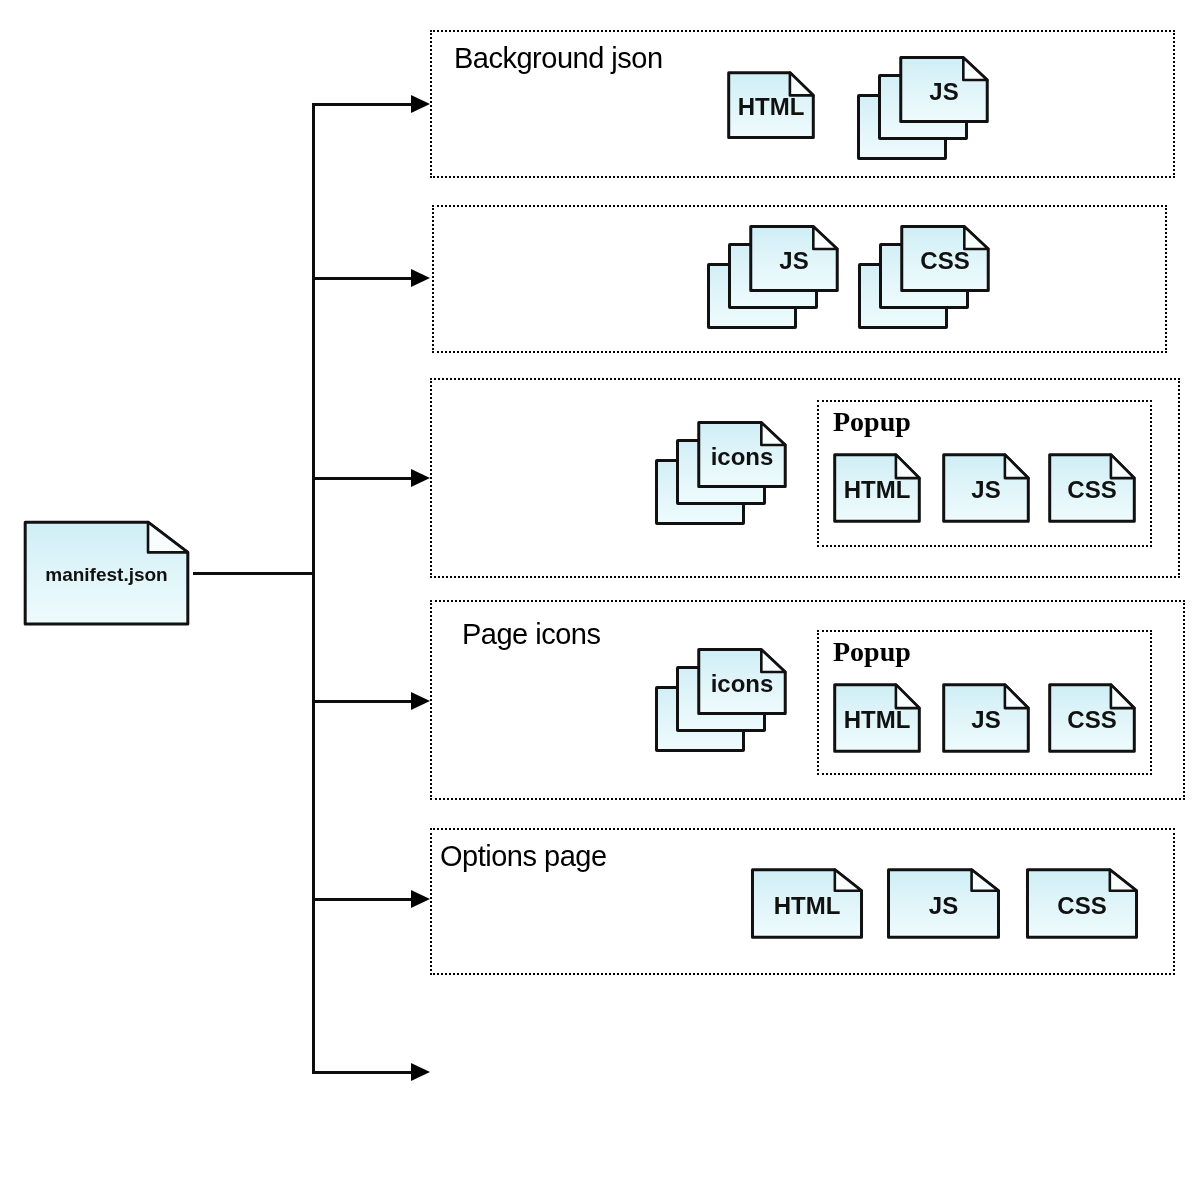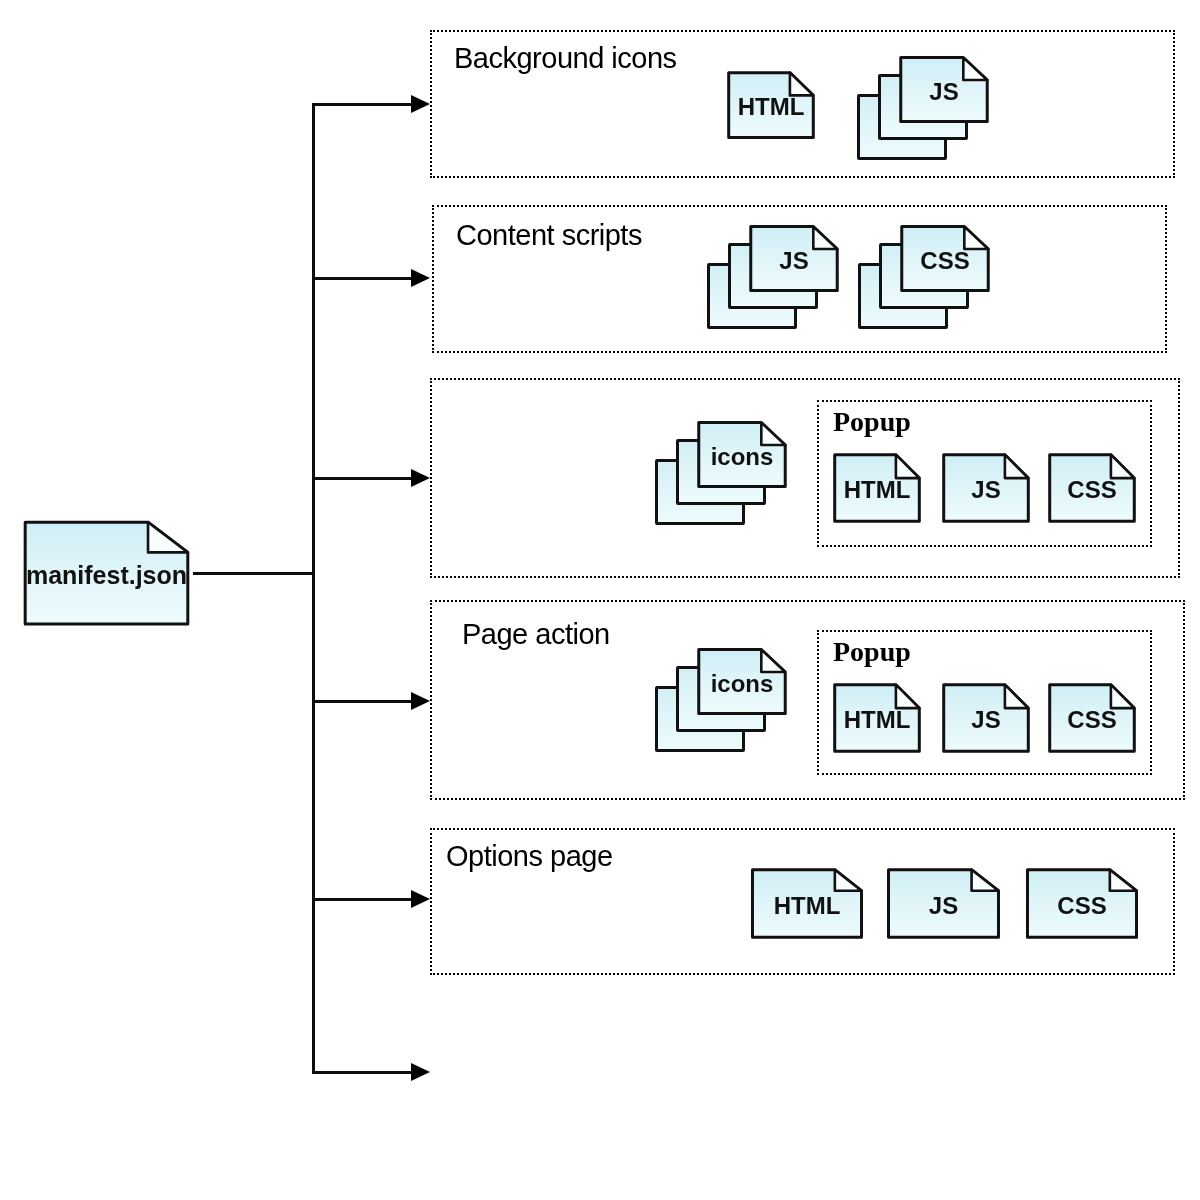--- a/index.html
+++ b/index.html
@@ -28,21 +28,21 @@
   }
   
   .doc{position:absolute;display:flex;align-items:center;justify-content:center;}
   .doc svg{position:absolute;inset:0;width:100%;height:100%;overflow:visible;}
   .doc-body{fill:url(#docGrad);stroke:#111;stroke-width:3;stroke-linejoin:round;vector-effect:non-scaling-stroke;}
   .doc-fold{fill:#f8fdfe;stroke:#111;stroke-width:2.6;stroke-linejoin:round;vector-effect:non-scaling-stroke;}
   .doc-label{
     position:relative;z-index:2;font-weight:bold;font-size:24px;color:#111;
     transform:translateY(2px);white-space:nowrap;
   }
-  .root-doc .doc-label{font-size:25px;}
+  .root-doc .doc-label{font-size:19px;}
   
   .stack{position:absolute;width:133px;height:109px;}
   .sheet{
     position:absolute;width:90px;height:66px;box-sizing:border-box;
     border:3px solid #111;border-radius:2px;
     background:linear-gradient(180deg,#d3eff6 0%,#e2f6fa 55%,#edfbfd 100%);
   }
   .s-back{left:0;top:39px;}
   .s-mid{left:21px;top:19px;}
   .stack-front{left:41px;top:0;width:92px;height:69px;}
@@ -92,21 +92,21 @@
   <div class="hline" style="left:312px;top:700px;width:100px"></div>
   <div class="arrowhead" style="left:411px;top:692px"></div>
 
   <div class="hline" style="left:312px;top:898px;width:100px"></div>
   <div class="arrowhead" style="left:411px;top:890px"></div>
 
   <div class="hline" style="left:312px;top:1071px;width:100px"></div>
   <div class="arrowhead" style="left:411px;top:1063px"></div>
 
   <div class="sec" style="left:430px;top:30px;width:745px;height:148px">
-    <span class="sec-label" style="left:22px;top:10px">Background icons</span>
+    <span class="sec-label" style="left:22px;top:10px">Background json</span>
     <div class="doc" style="left:294px;top:38px;width:90px;height:70px">
       <svg viewBox="0 0 100 80" preserveAspectRatio="none">
           <path class="doc-body" d="M3,3 L71,3 L97,29 L97,77 L3,77 Z"></path>
           <path class="doc-fold" d="M71,3 L71,29 L97,29 Z"></path>
         </svg>
       <span class="doc-label">HTML</span>
     </div>
     <div class="stack" style="left:425px;top:23px">
       <div class="sheet s-back"></div>
       <div class="sheet s-mid"></div>
@@ -114,21 +114,20 @@
         <svg viewBox="0 0 100 80" preserveAspectRatio="none">
             <path class="doc-body" d="M3,3 L71,3 L97,29 L97,77 L3,77 Z"></path>
             <path class="doc-fold" d="M71,3 L71,29 L97,29 Z"></path>
           </svg>
         <span class="doc-label">JS</span>
       </div>
     </div>
   </div>
 
   <div class="sec" style="left:432px;top:205px;width:735px;height:148px">
-    <span class="sec-label" style="left:22px;top:12px">Content scripts</span>
     <div class="stack" style="left:273px;top:17px">
       <div class="sheet s-back"></div>
       <div class="sheet s-mid"></div>
       <div class="doc stack-front">
         <svg viewBox="0 0 100 80" preserveAspectRatio="none">
             <path class="doc-body" d="M3,3 L71,3 L97,29 L97,77 L3,77 Z"></path>
             <path class="doc-fold" d="M71,3 L71,29 L97,29 Z"></path>
           </svg>
         <span class="doc-label">JS</span>
       </div>
@@ -178,21 +177,21 @@
         <svg viewBox="0 0 100 80" preserveAspectRatio="none">
             <path class="doc-body" d="M3,3 L71,3 L97,29 L97,77 L3,77 Z"></path>
             <path class="doc-fold" d="M71,3 L71,29 L97,29 Z"></path>
           </svg>
         <span class="doc-label">CSS</span>
       </div>
     </div>
   </div>
 
   <div class="sec" style="left:430px;top:600px;width:755px;height:200px">
-    <span class="sec-label" style="left:30px;top:16px">Page action</span>
+    <span class="sec-label" style="left:30px;top:16px">Page icons</span>
     <div class="stack" style="left:223px;top:45px">
       <div class="sheet s-back"></div>
       <div class="sheet s-mid"></div>
       <div class="doc stack-front">
         <svg viewBox="0 0 100 80" preserveAspectRatio="none">
             <path class="doc-body" d="M3,3 L71,3 L97,29 L97,77 L3,77 Z"></path>
             <path class="doc-fold" d="M71,3 L71,29 L97,29 Z"></path>
           </svg>
         <span class="doc-label">icons</span>
       </div>
@@ -217,21 +216,21 @@
         <svg viewBox="0 0 100 80" preserveAspectRatio="none">
             <path class="doc-body" d="M3,3 L71,3 L97,29 L97,77 L3,77 Z"></path>
             <path class="doc-fold" d="M71,3 L71,29 L97,29 Z"></path>
           </svg>
         <span class="doc-label">CSS</span>
       </div>
     </div>
   </div>
 
   <div class="sec" style="left:430px;top:828px;width:745px;height:147px">
-    <span class="sec-label" style="left:14px;top:10px">Options page</span>
+    <span class="sec-label" style="left:8px;top:10px">Options page</span>
     <div class="doc" style="left:317px;top:37px;width:116px;height:73px">
       <svg viewBox="0 0 100 80" preserveAspectRatio="none">
           <path class="doc-body" d="M3,3 L74,3 L97,26 L97,77 L3,77 Z"></path>
           <path class="doc-fold" d="M74,3 L74,26 L97,26 Z"></path>
         </svg>
       <span class="doc-label">HTML</span>
     </div>
     <div class="doc" style="left:453px;top:37px;width:117px;height:73px">
       <svg viewBox="0 0 100 80" preserveAspectRatio="none">
           <path class="doc-body" d="M3,3 L74,3 L97,26 L97,77 L3,77 Z"></path>

